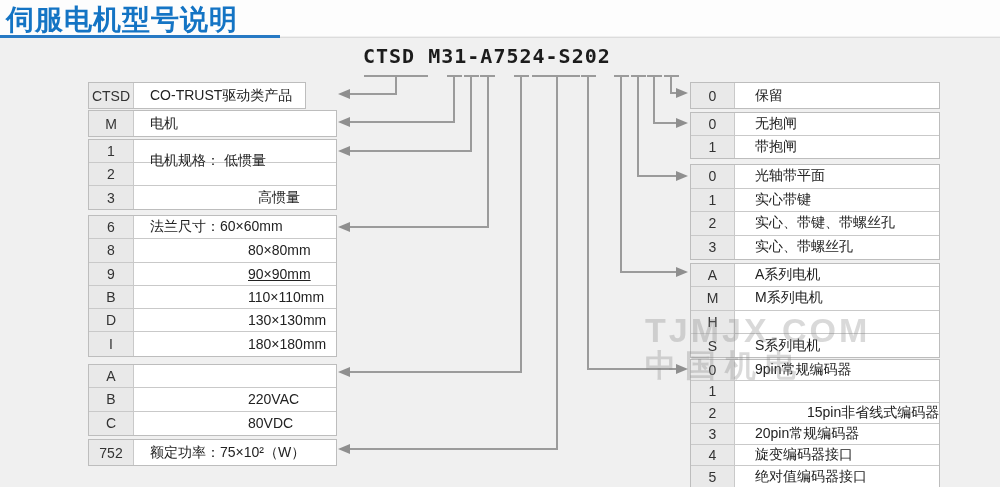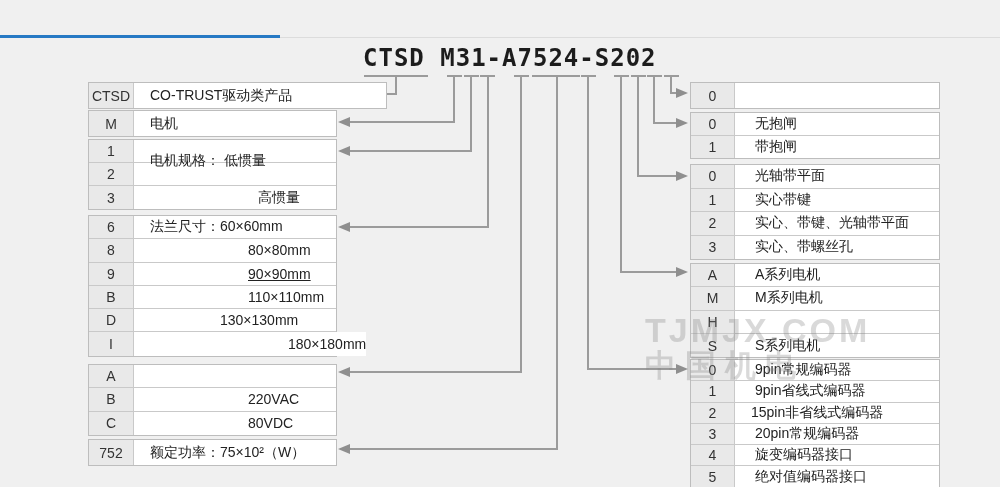--- a/index.html
+++ b/index.html
@@ -14,21 +14,21 @@
     position:absolute;left:6px;top:1px;font-size:28px;font-weight:bold;
     color:#1474c4;letter-spacing:1px;white-space:nowrap;
   }
   #header-gray-rule{position:absolute;left:0;top:37px;width:1000px;height:1px;background:#dcdcdc;}
   #header-blue-rule{position:absolute;left:0;top:35px;width:280px;height:3px;background:#2779c4;}
 
   
   #model-number{
     position:absolute;left:363px;top:44px;
     font-family:"DejaVu Sans Mono","Liberation Mono",monospace;
-    font-size:24px;font-weight:bold;letter-spacing:1px;color:#1c1c1c;white-space:pre;
+    font-size:20px;font-weight:bold;letter-spacing:1px;color:#1c1c1c;white-space:pre;
   }
 
   
   .uline{position:absolute;height:2px;background:#9b9b9b;}
   .vline{position:absolute;width:2px;background:#9b9b9b;}
   .hline{position:absolute;height:2px;background:#9b9b9b;}
   .arrow-left{position:absolute;width:0;height:0;
     border-top:5px solid transparent;border-bottom:5px solid transparent;
     border-right:12px solid #8f8f8f;}
   .arrow-right{position:absolute;width:0;height:0;
@@ -52,20 +52,23 @@
   
   #watermark{position:absolute;left:645px;top:312px;z-index:30;pointer-events:none;
     color:rgba(130,130,130,0.30);font-weight:bold;line-height:1.1;}
   #watermark .wm1{font-size:34px;letter-spacing:3px;display:block;}
   #watermark .wm2{font-size:31px;letter-spacing:9px;display:block;}
 </style>
 </head>
 <body>
 
 <div id="stage">
+  <div id="header">
+    <div id="page-title">伺服电机型号说明</div>
+  </div>
   <div id="header-gray-rule"></div>
   <div id="header-blue-rule"></div>
 
   <div id="model-number">CTSD M31-A7524-S202</div>
 
   <div id="connectors">
       <div class="uline" style="left: 364px; top: 75px; width: 64px;"></div>
       <div class="uline" style="left: 447px; top: 75px; width: 15px;"></div>
       <div class="uline" style="left: 464px; top: 75px; width: 15px;"></div>
       <div class="uline" style="left: 480px; top: 75px; width: 15px;"></div>
@@ -104,21 +107,21 @@
       <div class="hline" style="left: 637px; top: 175px; width: 39px;"></div>
       <div class="arrow-right" style="left: 676px; top: 171px;"></div>
       <div class="vline" style="left: 653px; top: 77px; height: 47px;"></div>
       <div class="hline" style="left: 653px; top: 122px; width: 23px;"></div>
       <div class="arrow-right" style="left: 676px; top: 118px;"></div>
       <div class="vline" style="left: 670px; top: 77px; height: 17px;"></div>
       <div class="hline" style="left: 670px; top: 92px; width: 6px;"></div>
       <div class="arrow-right" style="left: 676px; top: 88px;"></div>
     </div>
   <div id="tables">
-      <div class="mtable" style="left: 88px; top: 82px; width: 299px; height: 27px;">
+      <div class="mtable" style="left: 88px; top: 82px; width: 218px; height: 27px;">
         <div class="mrow" style="height: 25px;">
           <div class="kcell" style="width: 45px;">CTSD</div>
           <div class="vcell" style="padding-left: 16px;">CO-TRUST驱动类产品</div>
         </div>
       </div>
       <div class="mtable" style="left: 88px; top: 110px; width: 249px; height: 27px;">
         <div class="mrow" style="height: 25px;">
           <div class="kcell" style="width: 45px;">M</div>
           <div class="vcell" style="padding-left: 16px;">电机</div>
         </div>
@@ -148,25 +151,25 @@
         <div class="mrow" style="height: 23.3px;">
           <div class="kcell" style="width: 45px;">9</div>
           <div class="vcell" style="padding-left: 114px; text-decoration: underline;">90×90mm</div>
         </div>
         <div class="mrow" style="height: 23.3px;">
           <div class="kcell" style="width: 45px;">B</div>
           <div class="vcell" style="padding-left: 114px;">110×110mm</div>
         </div>
         <div class="mrow" style="height: 23.3px;">
           <div class="kcell" style="width: 45px;">D</div>
-          <div class="vcell" style="padding-left: 86px; text-align: center;">130×130mm</div>
+          <div class="vcell" style="padding-left: 114px; text-align: center;">130×130mm</div>
         </div>
         <div class="mrow" style="height: 23.3px;">
           <div class="kcell" style="width: 45px;">I</div>
-          <div class="vcell" style="padding-left: 114px; margin-left: 40px;">180×180mm</div>
+          <div class="vcell" style="padding-left: 114px;">180×180mm</div>
         </div>
       </div>
       <div class="mtable" style="left: 88px; top: 364px; width: 249px; height: 71.9px;">
         <div class="mrow" style="height: 23.3px;">
           <div class="kcell" style="width: 45px;">A</div>
         </div>
         <div class="mrow" style="height: 23.3px;">
           <div class="kcell" style="width: 45px;">B</div>
           <div class="vcell" style="padding-left: 114px;">220VAC</div>
         </div>
@@ -177,20 +180,21 @@
       </div>
       <div class="mtable" style="left: 88px; top: 439px; width: 249px; height: 27px;">
         <div class="mrow" style="height: 25px;">
           <div class="kcell" style="width: 45px;">752</div>
           <div class="vcell" style="padding-left: 16px;">额定功率：75×10²（W）</div>
         </div>
       </div>
       <div class="mtable" style="left: 690px; top: 82px; width: 250px; height: 27px;">
         <div class="mrow" style="height: 25px;">
           <div class="kcell" style="width: 44px;">0</div>
+          <div class="vcell" style="padding-left: 20px;">保留</div>
         </div>
       </div>
       <div class="mtable" style="left: 690px; top: 112px; width: 250px; height: 47px;">
         <div class="mrow" style="height: 22.5px;">
           <div class="kcell" style="width: 44px;">0</div>
           <div class="vcell" style="padding-left: 20px;">无抱闸</div>
         </div>
         <div class="mrow" style="height: 22.5px;">
           <div class="kcell" style="width: 44px;">1</div>
           <div class="vcell" style="padding-left: 20px;">带抱闸</div>
@@ -200,21 +204,21 @@
         <div class="mrow" style="height: 23.5px;">
           <div class="kcell" style="width: 44px;">0</div>
           <div class="vcell" style="padding-left: 20px;">光轴带平面</div>
         </div>
         <div class="mrow" style="height: 23.5px;">
           <div class="kcell" style="width: 44px;">1</div>
           <div class="vcell" style="padding-left: 20px;">实心带键</div>
         </div>
         <div class="mrow" style="height: 23.5px;">
           <div class="kcell" style="width: 44px;">2</div>
-          <div class="vcell" style="padding-left: 20px;">实心、带键、光轴带平面</div>
+          <div class="vcell" style="padding-left: 20px;">实心、带键、带螺丝孔</div>
         </div>
         <div class="mrow" style="height: 23.5px;">
           <div class="kcell" style="width: 44px;">3</div>
           <div class="vcell" style="padding-left: 20px;">实心、带螺丝孔</div>
         </div>
       </div>
       <div class="mtable" style="left: 690px; top: 263px; width: 250px; height: 95.2px;">
         <div class="mrow" style="height: 23.3px;">
           <div class="kcell" style="width: 44px;">A</div>
           <div class="vcell" style="padding-left: 20px;">A系列电机</div>
@@ -231,25 +235,24 @@
           <div class="vcell" style="padding-left: 20px;">S系列电机</div>
         </div>
       </div>
       <div class="mtable" style="left: 690px; top: 359px; width: 250px; height: 129.8px;">
         <div class="mrow" style="height: 21.3px;">
           <div class="kcell" style="width: 44px;">0</div>
           <div class="vcell" style="padding-left: 20px;">9pin常规编码器</div>
         </div>
         <div class="mrow" style="height: 21.3px;">
           <div class="kcell" style="width: 44px;">1</div>
-          <div class="vcell" style="padding-left: 20px;">9pin省线式编码器</div>
         </div>
         <div class="mrow" style="height: 21.3px;">
           <div class="kcell" style="width: 44px;">2</div>
-          <div class="vcell" style="padding-left: 16px;">15pin非省线式编码器</div>
+          <div class="vcell" style="padding-left: 32px; margin-left: 40px;">15pin非省线式编码器</div>
         </div>
         <div class="mrow" style="height: 21.3px;">
           <div class="kcell" style="width: 44px;">3</div>
           <div class="vcell" style="padding-left: 20px;">20pin常规编码器</div>
         </div>
         <div class="mrow" style="height: 21.3px;">
           <div class="kcell" style="width: 44px;">4</div>
           <div class="vcell" style="padding-left: 20px;">旋变编码器接口</div>
         </div>
         <div class="mrow" style="height: 21.3px;">

